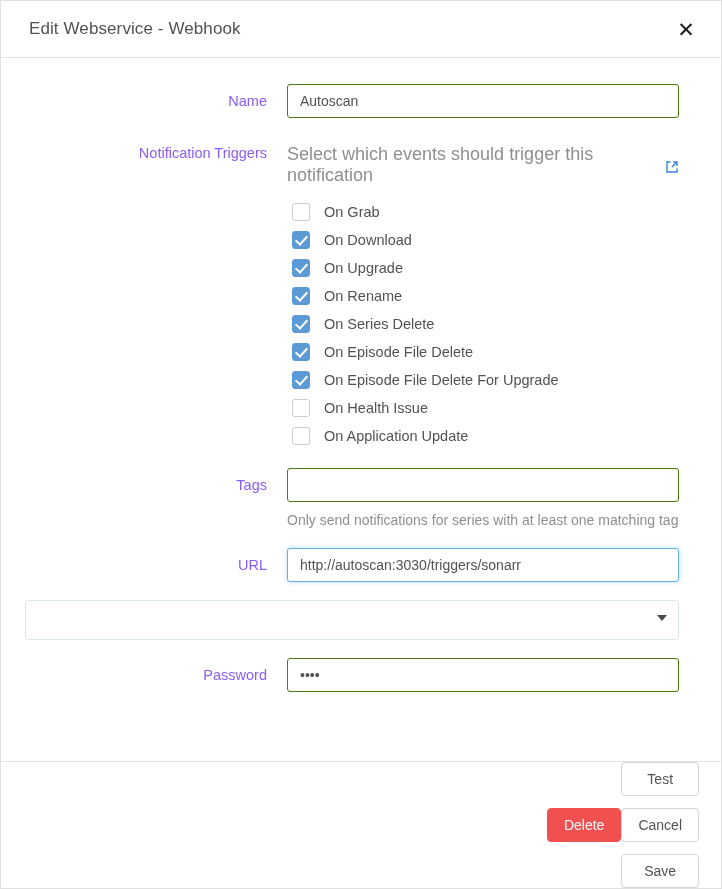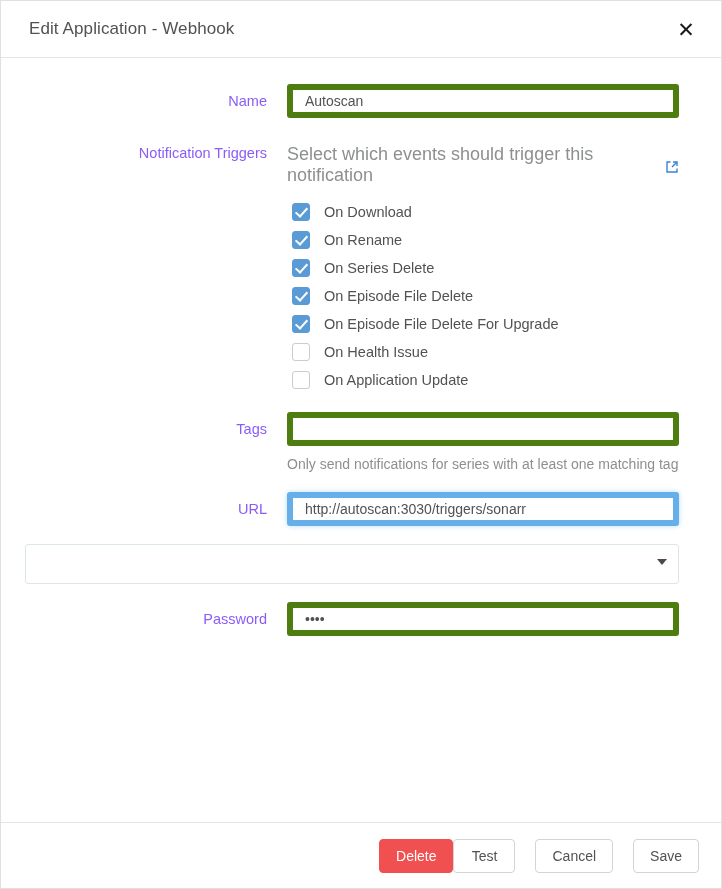--- a/index.html
+++ b/index.html
@@ -65,21 +65,21 @@
     padding-top: 9px;
     font-size: 14.5px;
     color: #8b5cf6;
   }
   .form-control {
     flex: 1 1 auto;
   }
   input.txt {
     width: 100%;
     height: 34px;
-    border: 6px solid #4d7c0f;
+    border: 1px solid #4d7c0f;
     border-radius: 3px;
     padding: 6px 12px;
     font-size: 14px;
     color: #515253;
     font-family: "Liberation Sans", sans-serif;
     outline: none;
     background: #fff;
   }
   input.txt::placeholder { color: #b7b7b7; }
   input.txt.focused {
@@ -179,29 +179,29 @@
     color: #515253;
     cursor: pointer;
     font-family: "Liberation Sans", sans-serif;
   }
   .btn-delete {
     background: #f05050;
     border-color: #f05050;
     color: #fff;
     min-width: 72px;
   }
-  .footer-right { display: flex; gap: 20px; }
+  .footer-right { display: flex; gap: 12px; flex-direction: column; }
 </style>
 </head>
 <body>
 
 <div class="modal">
 
   <div class="modal-header">
-    <div class="modal-title">Edit Application - Webhook</div>
+    <div class="modal-title">Edit Webservice - Webhook</div>
     <button class="close-btn">✕</button>
   </div>
 
   <div class="modal-body">
 
     <div class="form-row">
       <div class="form-label">Name</div>
       <div class="form-control">
         <input class="txt" type="text" value="Autoscan" style="">
       </div>
@@ -215,26 +215,34 @@
           <span class="ext-link-icon">
             <svg width="14" height="14" viewBox="0 0 14 14">
               <path d="M5.5 2 H2 V12 H12 V8.5" fill="none" stroke="#3a84d8" stroke-width="1.4"></path>
               <path d="M8 2 H12 V6" fill="none" stroke="#3a84d8" stroke-width="1.4"></path>
               <path d="M12 2 L7 7" fill="none" stroke="#3a84d8" stroke-width="1.4"></path>
             </svg>
           </span>
         </div>
         <div class="checks">
 
+          <div class="check-row">
+            <span class="cbox"></span>
+            <span class="check-label">On Grab</span>
+          </div>
 
           <div class="check-row">
             <span class="cbox checked"></span>
             <span class="check-label">On Download</span>
           </div>
 
+          <div class="check-row">
+            <span class="cbox checked"></span>
+            <span class="check-label">On Upgrade</span>
+          </div>
 
           <div class="check-row">
             <span class="cbox checked"></span>
             <span class="check-label">On Rename</span>
           </div>
 
           <div class="check-row">
             <span class="cbox checked"></span>
             <span class="check-label">On Series Delete</span>
           </div>

